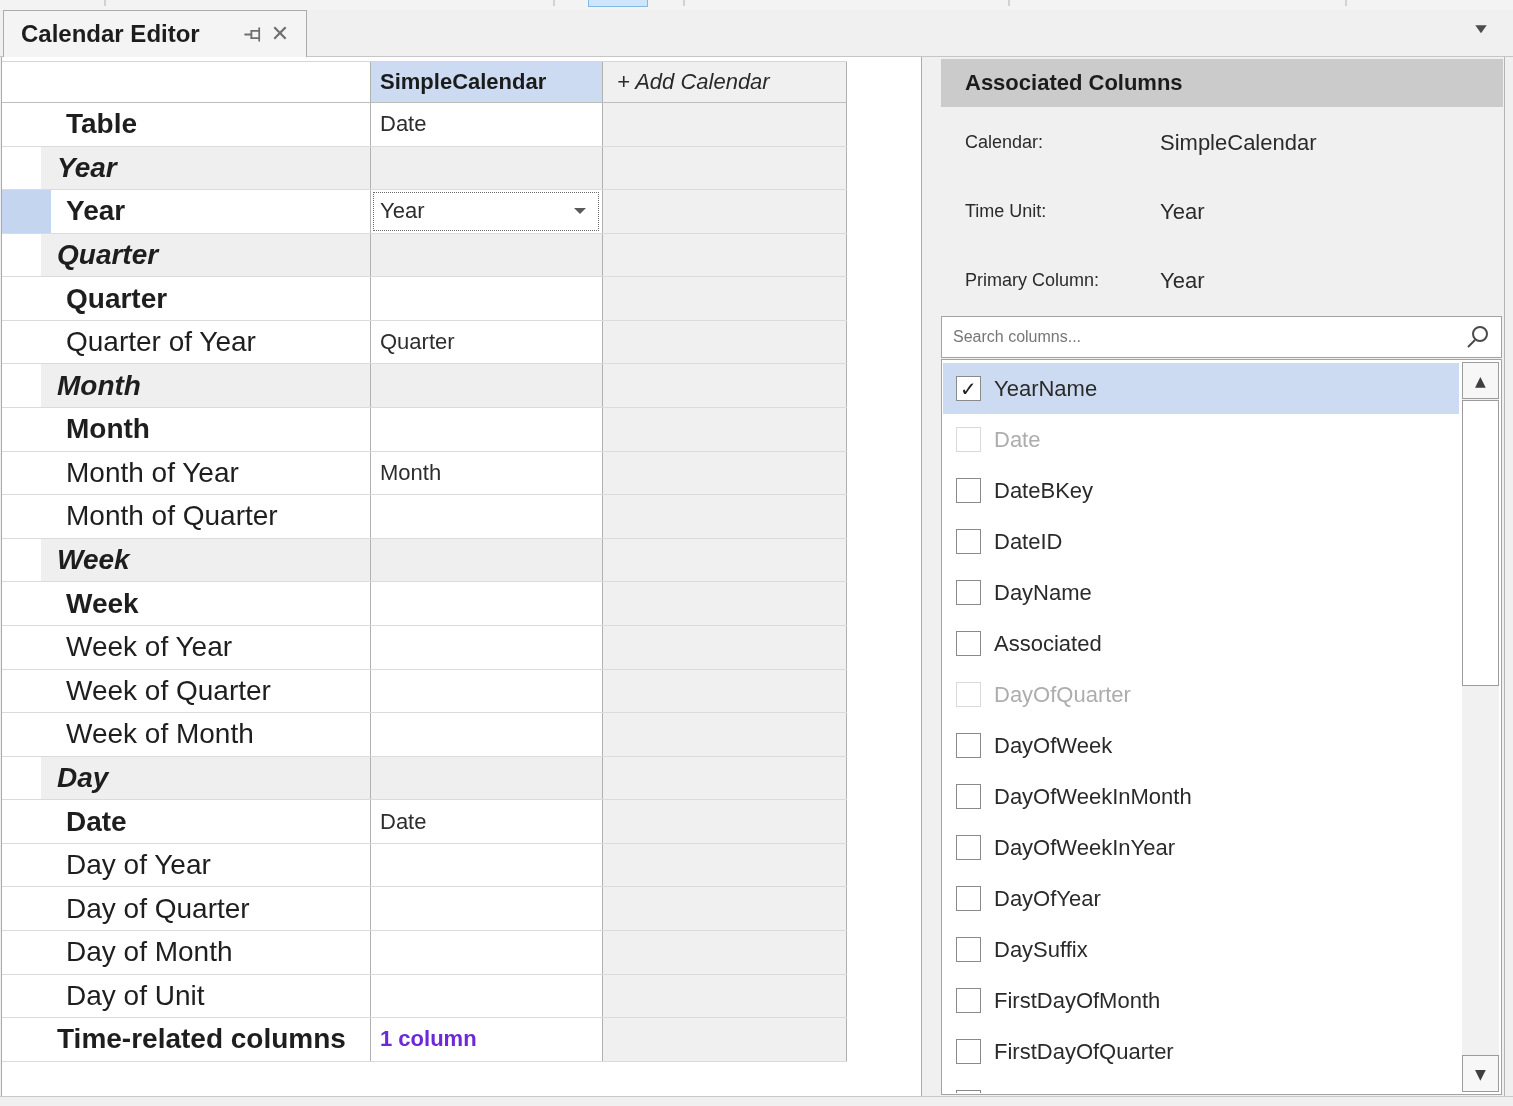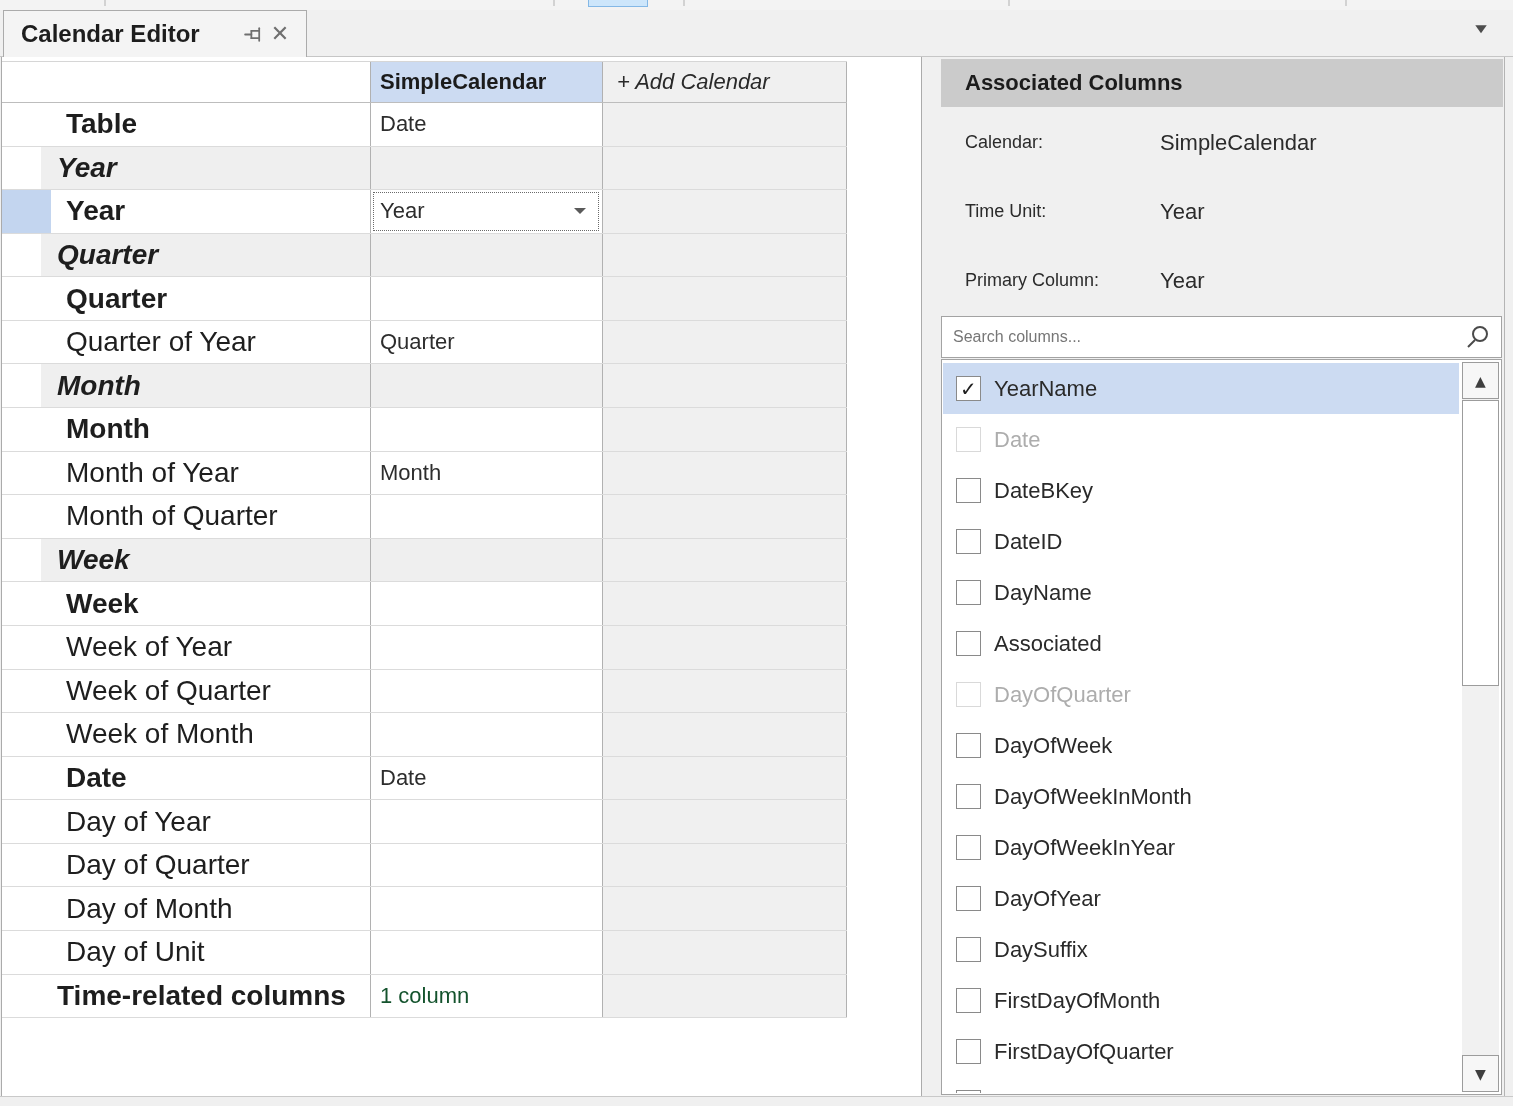--- a/index.html
+++ b/index.html
@@ -45,21 +45,21 @@
   .cell-label{width:330px;box-sizing:border-box;border-right:1px solid #b1b1b1;display:flex;align-items:center;
               padding-left:25px;font-size:28px;color:#1e1e1e;}
   .cell-value{width:232px;box-sizing:border-box;border-right:1px solid #b1b1b1;display:flex;align-items:center;
               padding-left:9px;font-size:22px;color:#2d2d2d;position:relative;}
   .cell-add{width:244px;box-sizing:border-box;border-right:1px solid #b1b1b1;background:#f0f0f0;}
 
   .grow.section .cell-label{padding-left:16px;font-style:italic;font-weight:700;background:#efefef;}
   .grow.section .cell-value{background:#efefef;}
   .grow.field-bold .cell-label{font-weight:700;}
   .grow.summary .cell-label{padding-left:16px;font-weight:700;}
-  .grow.summary .cell-value{font-weight:400;color:#14532d;}
+  .grow.summary .cell-value{font-weight:700;color:#6d28d9;}
 
   .cell-selector.selected{background:#c3d5ef;}
   .cell-label.selected{box-shadow:inset 10px 0 0 #c3d5ef;}
 
   .cell-value.dropdown::before{content:"";position:absolute;left:2px;right:3px;top:2px;bottom:2px;
                                border:1px dotted #6a6a6a;pointer-events:none;}
   .cell-value.dropdown::after{content:"";position:absolute;right:16px;top:50%;margin-top:-3px;
                               border:6px solid transparent;border-top-color:#5a5a5a;}
 
   
@@ -306,20 +306,30 @@
             <div class="cell-selector"></div>
             <div class="cell-label">
               <span>Week of Month</span>
             </div>
             <div class="cell-value">
               <span></span>
             </div>
             <div class="cell-add"></div>
           </div>
 
+          <div class="grow section">
+            <div class="cell-selector"></div>
+            <div class="cell-label">
+              <span>Day</span>
+            </div>
+            <div class="cell-value">
+              <span></span>
+            </div>
+            <div class="cell-add"></div>
+          </div>
 
           <div class="grow field-bold">
             <div class="cell-selector"></div>
             <div class="cell-label">
               <span>Date</span>
             </div>
             <div class="cell-value">
               <span>Date</span>
             </div>
             <div class="cell-add"></div>

